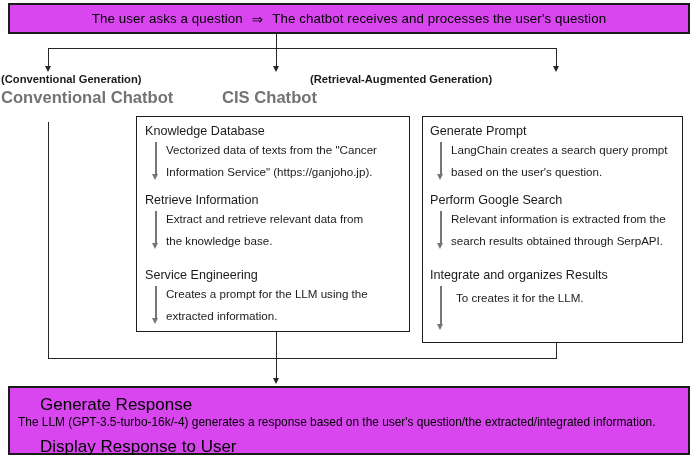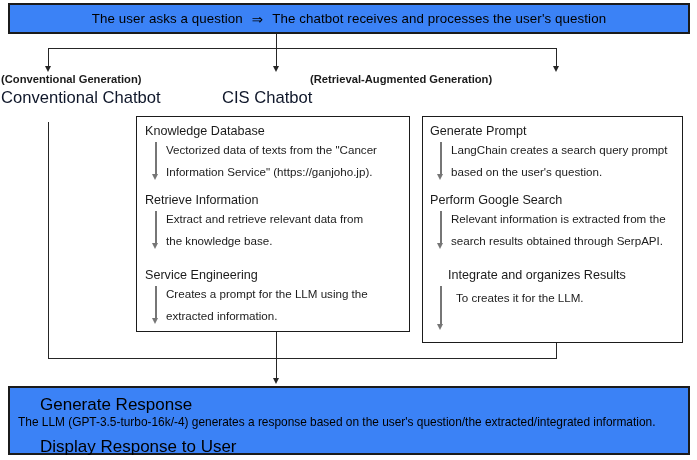--- a/index.html
+++ b/index.html
@@ -13,21 +13,21 @@
     width:697px;
     height:460px;
     overflow:hidden;
     background:#ffffff;
   }
   
   .box{
     position:absolute;
     box-sizing:border-box;
     border:2px solid #1b1b1b;
-    background:#3b82f6;
+    background:#d946ef;
   }
   .box-thin{
     position:absolute;
     box-sizing:border-box;
     border:1.5px solid #1b1b1b;
     background:#ffffff;
   }
   #top-box{
     left:8px; top:3px; width:682px; height:31px;
     display:flex; align-items:center; justify-content:center;
@@ -50,22 +50,23 @@
   .col-sub{
     position:absolute;
     font-size:11.2px;
     color:#1b1b1b;
     white-space:nowrap;
     font-weight:bold;
   }
   .col-title{
     position:absolute;
     font-size:16.6px;
-    color:#0f172a;
+    color:#737373;
     white-space:nowrap;
+    font-weight:bold;
   }
 
   
   .vline{ position:absolute; background:#262626; width:1px; }
   .hline{ position:absolute; background:#262626; height:1px; }
   .vline-gray{ position:absolute; background:#767676; width:1.6px; }
 
   .arrowhead{
     position:absolute;
     width:0;height:0;
@@ -168,21 +169,21 @@
   <div class="arrowhead-gray" style="left:437.4px; top:174px;"></div>
   <div class="step-body" style="left:451px; top:139px;">LangChain creates a search query prompt</div>
   <div class="step-body" style="left:451px; top:161px;">based on the user's question.</div>
 
   <div class="step-head" style="left:430px; top:193px;">Perform Google Search</div>
   <div class="vline-gray" style="left:440px; top:211px; height:34px;"></div>
   <div class="arrowhead-gray" style="left:437.4px; top:243px;"></div>
   <div class="step-body" style="left:451px; top:208px;">Relevant information is extracted from the</div>
   <div class="step-body" style="left:451px; top:230px;">search results obtained through SerpAPI.</div>
 
-  <div class="step-head" style="left:448px; top:268px;">Integrate and organizes Results</div>
+  <div class="step-head" style="left:430px; top:268px;">Integrate and organizes Results</div>
   <div class="vline-gray" style="left:440px; top:286px; height:40px;"></div>
   <div class="arrowhead-gray" style="left:437.4px; top:324px;"></div>
   <div class="step-body" style="left:456px; top:287px;">To creates it for the LLM.</div>
 
   <div class="vline" style="left:276px; top:332px; height:27px;"></div>
   <div class="vline" style="left:556px; top:343px; height:16px;"></div>
   <div class="hline" style="left:48px; top:358px; width:509px;"></div>
   <div class="vline" style="left:276px; top:358px; height:21px;"></div>
   <div class="arrowhead" style="left:272.5px; top:378px;"></div>
 

